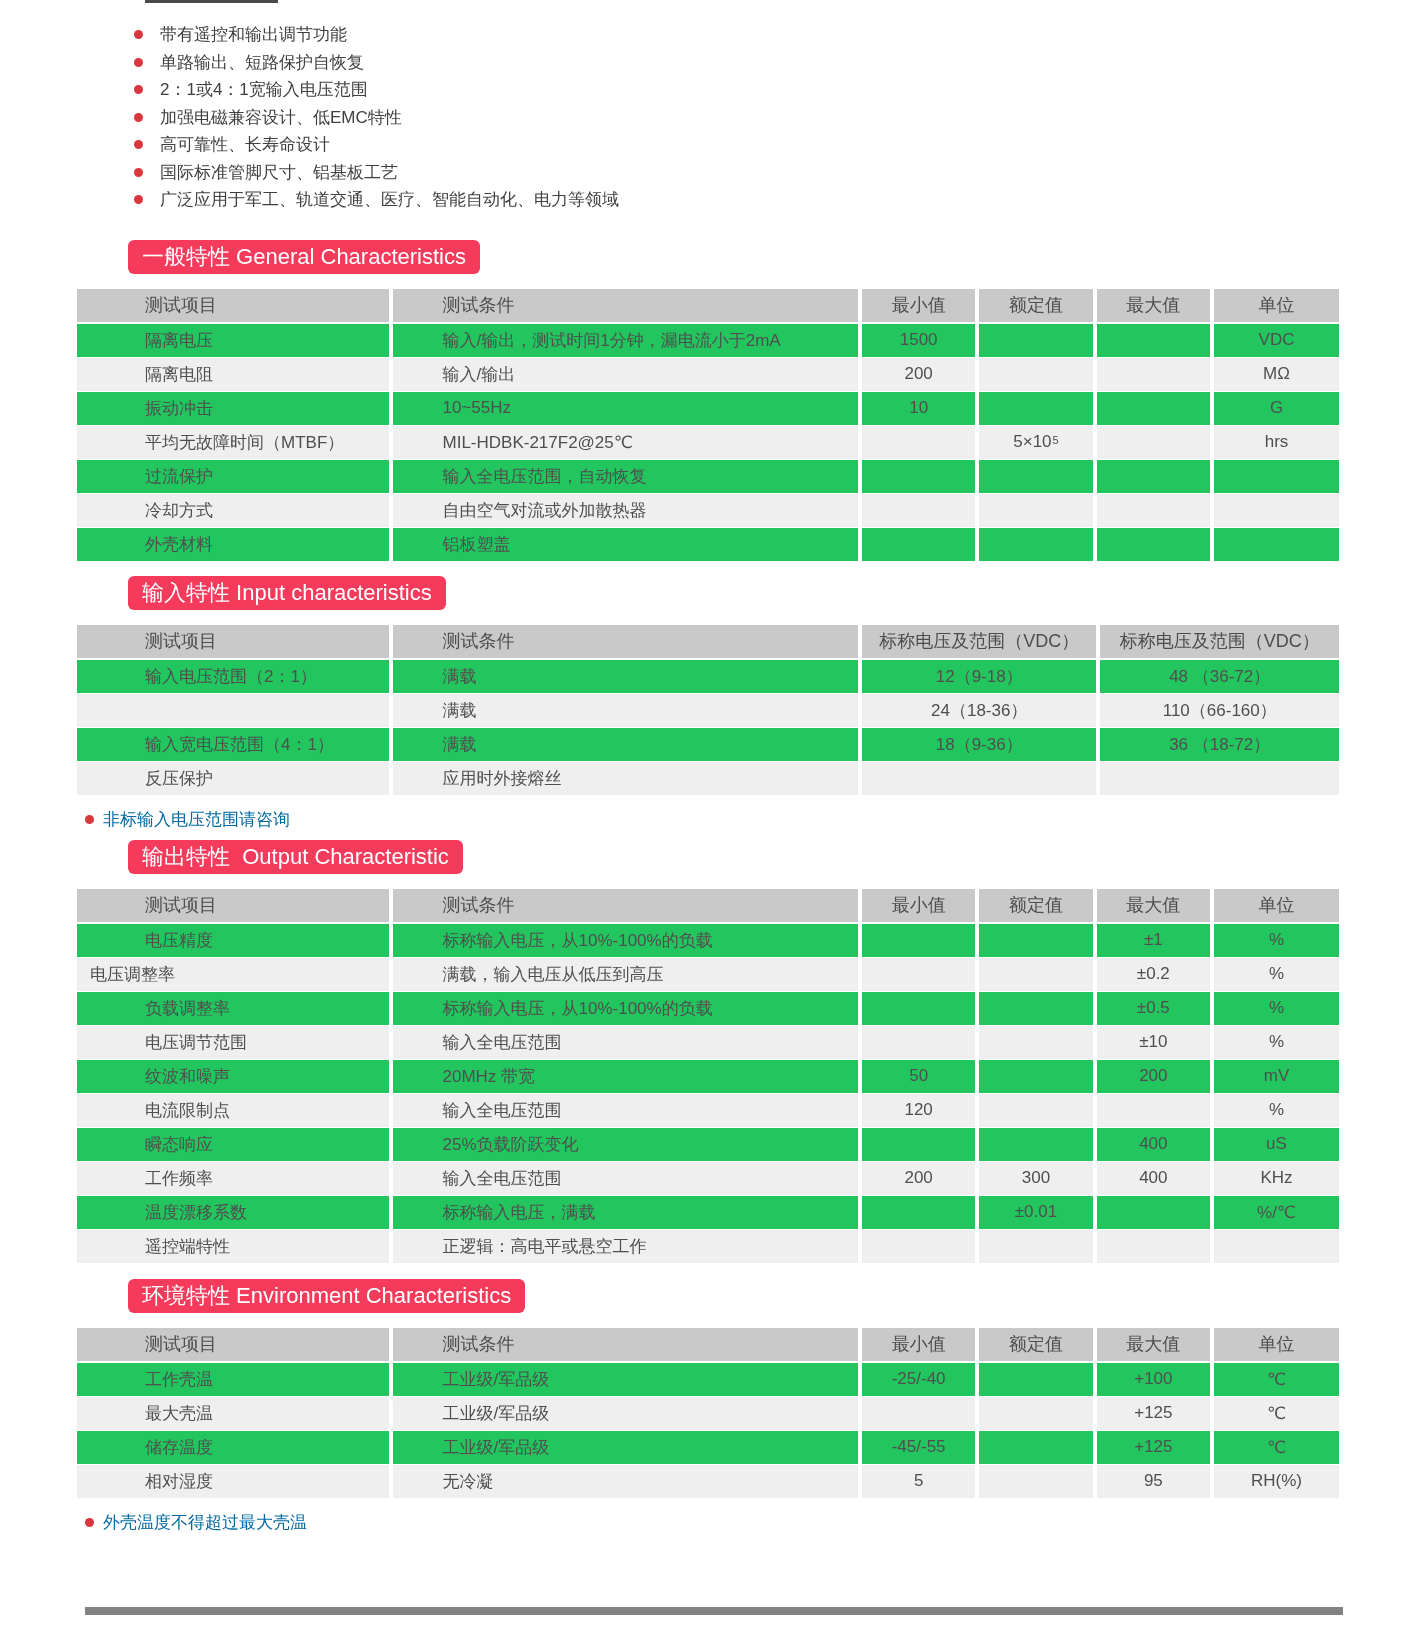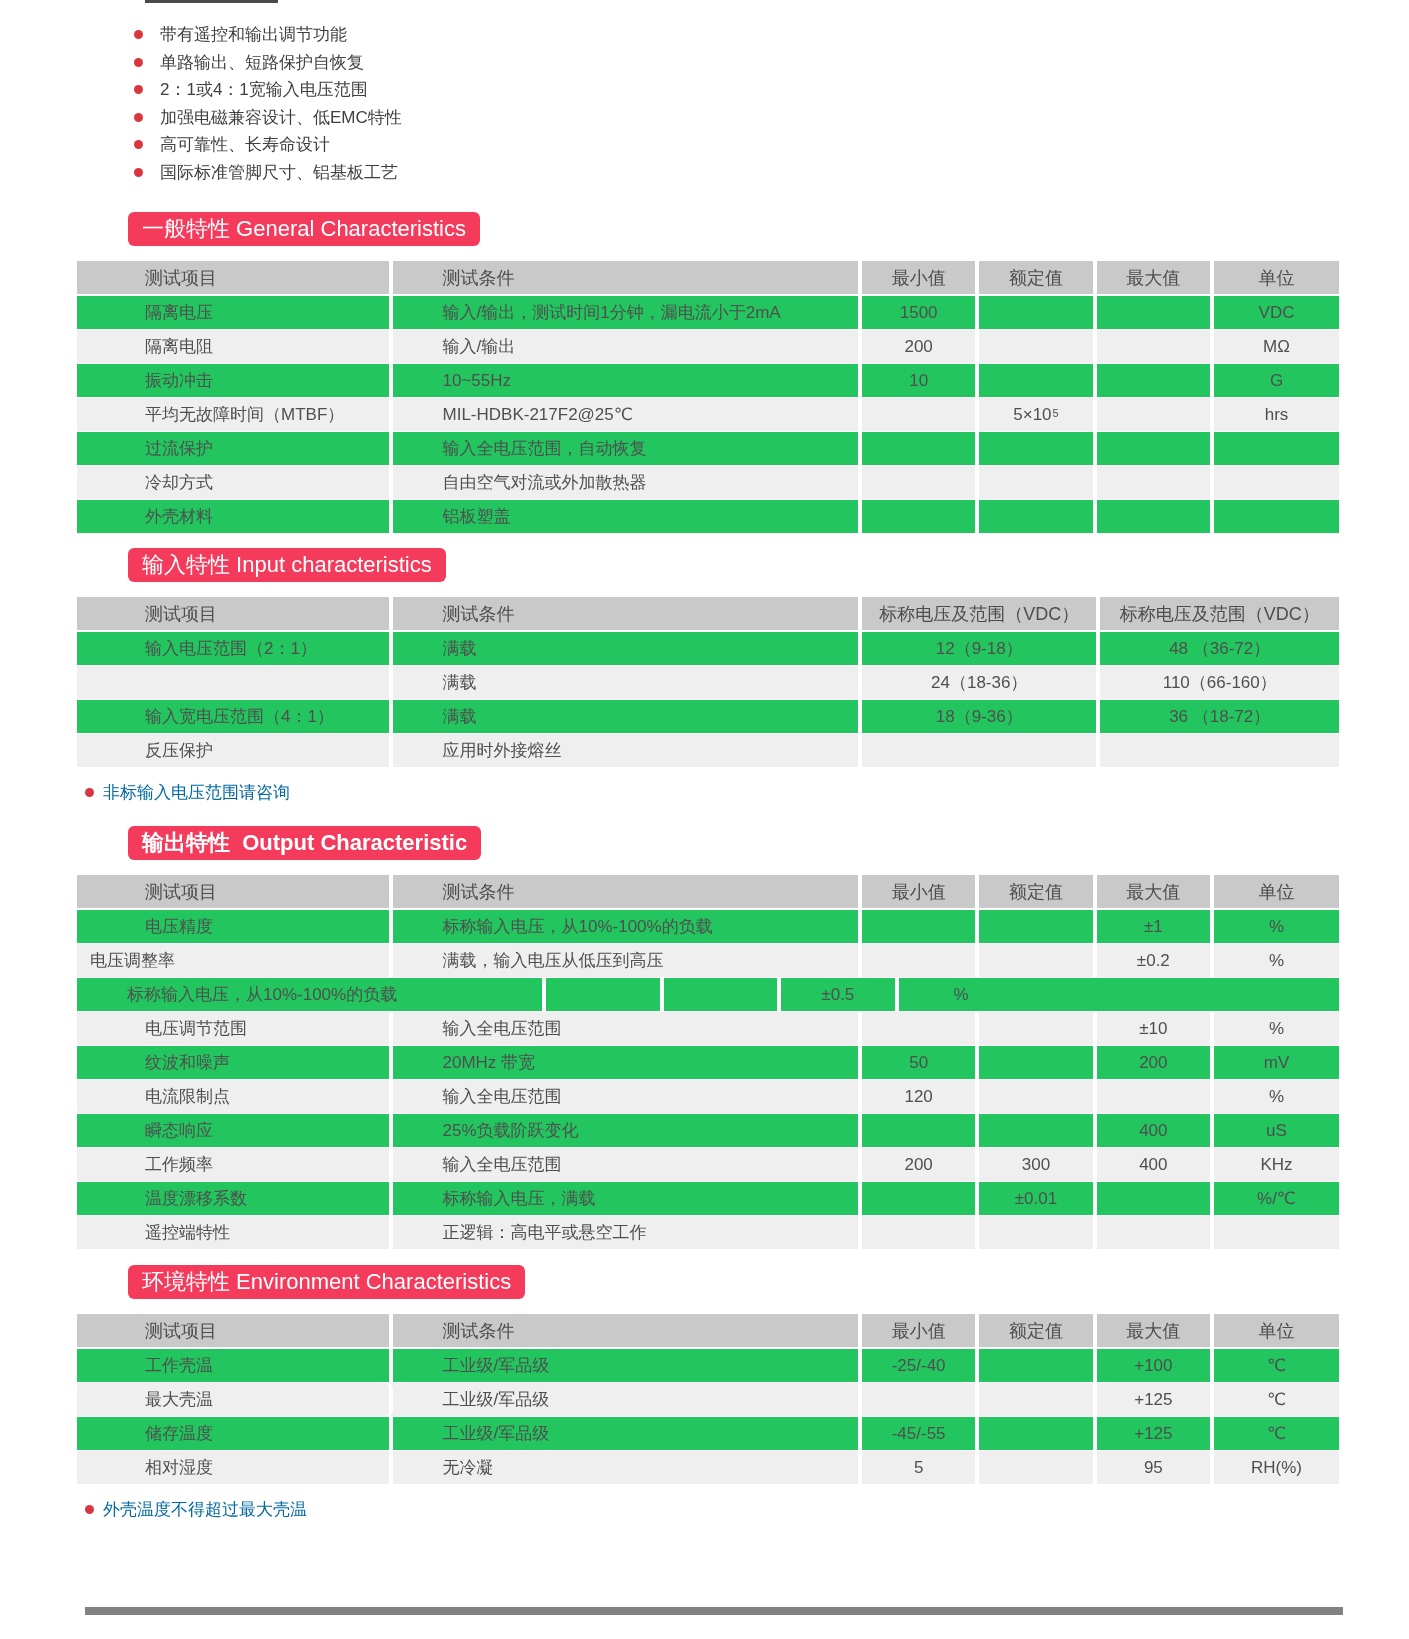--- a/index.html
+++ b/index.html
@@ -54,21 +54,21 @@
     background: #f43b5c;
     color: #ffffff;
     font-size: 22px;
     line-height: 34px;
     padding: 0 14px;
     border-radius: 6px;
     white-space: pre;
   }
   .sec-general  .badge { margin-top: 26px; }
   .sec-input    .badge { margin-top: 14px; }
-  .sec-output   .badge { margin-top: 22px; font-weight: bold; }
+  .sec-output   .badge { margin-top: 8px; }
   .sec-environment .badge { margin-top: 15px; }
   
   .tbl {
     width: 1262px;
     margin-left: 77px;
     margin-top: 15px;
   }
   .trow {
     display: flex;
     width: 100%;
@@ -139,20 +139,24 @@
         <span>加强电磁兼容设计、低EMC特性</span>
       </li>
       <li>
         <span class="dot"></span>
         <span>高可靠性、长寿命设计</span>
       </li>
       <li>
         <span class="dot"></span>
         <span>国际标准管脚尺寸、铝基板工艺</span>
       </li>
+      <li>
+        <span class="dot"></span>
+        <span>广泛应用于军工、轨道交通、医疗、智能自动化、电力等领域</span>
+      </li>
     </ul>
 
   <section class="sec-general">
     <div class="badge">一般特性 General Characteristics</div>
     <div class="tbl">
         <div class="trow head">
           <div class="tcell left0" style="width: 25%;">测试项目</div>
           <div class="tcell left1" style="width: 37.2%;">测试条件</div>
           <div class="tcell center" style="width: 9.3%;">最小值</div>
           <div class="tcell center" style="width: 9.3%;">额定值</div>
@@ -279,20 +283,21 @@
         </div>
         <div class="trow odd">
           <div class="tcell left0" style="width: 25%; padding-left: 13px;">电压调整率</div>
           <div class="tcell left1" style="width: 37.2%;">满载，输入电压从低压到高压</div>
           <div class="tcell center" style="width: 9.3%;"></div>
           <div class="tcell center" style="width: 9.3%;"></div>
           <div class="tcell center" style="width: 9.3%;">±0.2</div>
           <div class="tcell center" style="width: 9.9%;">%</div>
         </div>
         <div class="trow even">
+          <div class="tcell left0" style="width: 25%;">负载调整率</div>
           <div class="tcell left1" style="width: 37.2%;">标称输入电压，从10%-100%的负载</div>
           <div class="tcell center" style="width: 9.3%;"></div>
           <div class="tcell center" style="width: 9.3%;"></div>
           <div class="tcell center" style="width: 9.3%;">±0.5</div>
           <div class="tcell center" style="width: 9.9%;">%</div>
         </div>
         <div class="trow odd">
           <div class="tcell left0" style="width: 25%;">电压调节范围</div>
           <div class="tcell left1" style="width: 37.2%;">输入全电压范围</div>
           <div class="tcell center" style="width: 9.3%;"></div>

